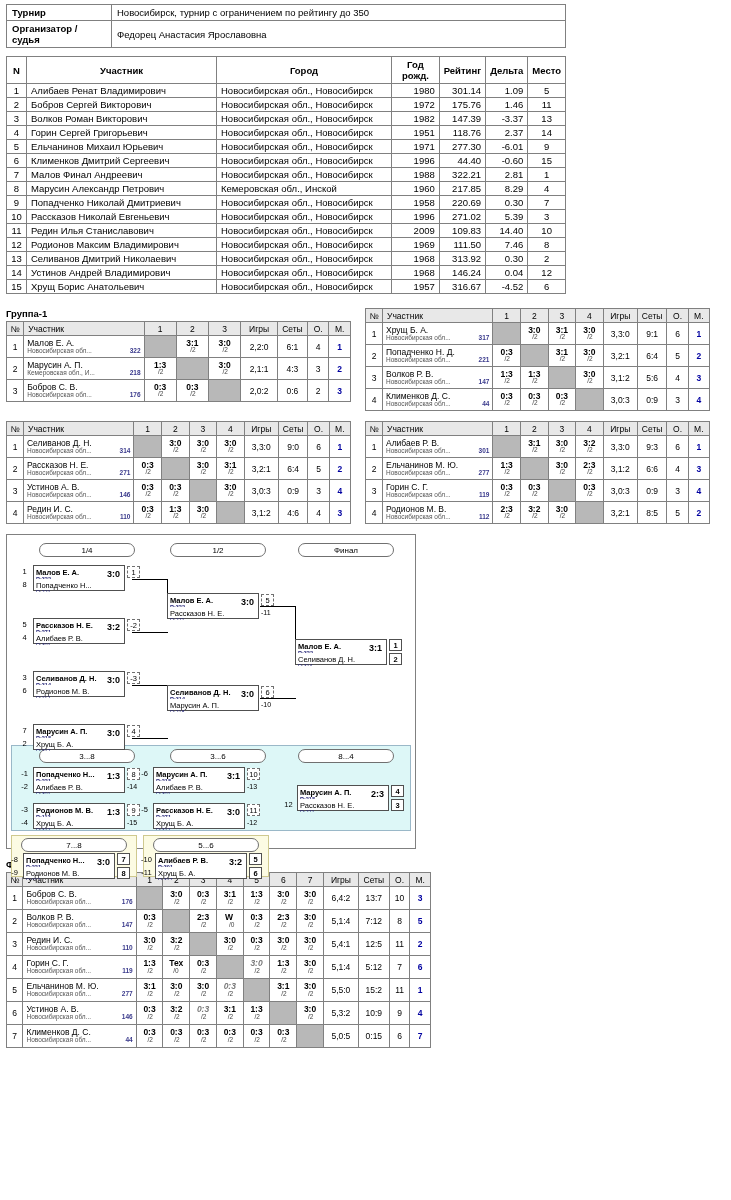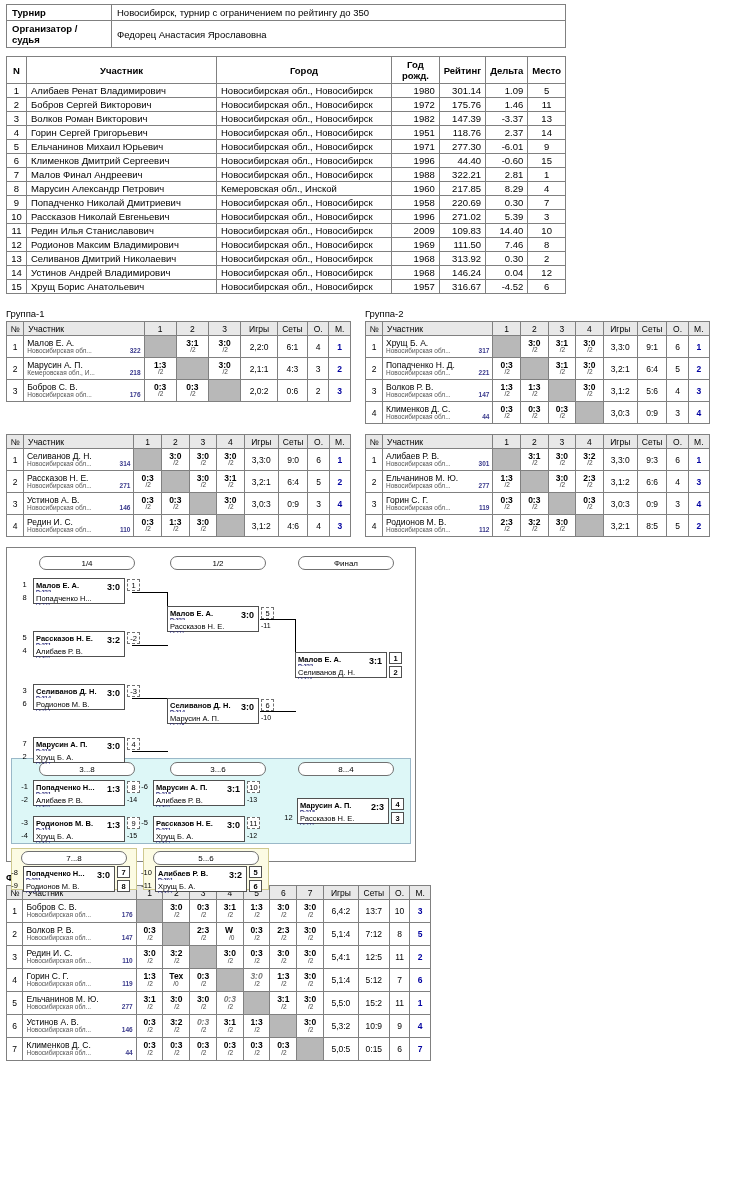--- a/index.html
+++ b/index.html
@@ -47,21 +47,21 @@
     padding: 1px 4px;
     font-size: 9.5px;
     height: 14px;
   }
   td.c { text-align: center; }
   td.r { text-align: right; }
 
   
   .groups-row { display: flex; gap: 14px; margin-bottom: 10px; }
   .group-block { width: 345px; }
-  .group-title { font-weight: normal; font-size: 9.5px; margin-bottom: 2px; }
+  .group-title { font-weight: bold; font-size: 9.5px; margin-bottom: 2px; }
   table.grp {
     border-collapse: collapse;
     width: 100%;
     table-layout: fixed;
   }
   table.grp th {
     border: 1px solid #808080;
     background: #e8e8e8;
     font-size: 8.5px;
     font-weight: normal;
@@ -460,21 +460,20 @@
               <td class="diag"></td>
               <td>2,0:2</td>
               <td>0:6</td>
               <td>2</td>
               <td class="blue">3</td>
             </tr>
           </tbody>
       </table>
     </div>
     <div class="group-block">
-      <div class="group-title">Группа-2</div>
       <table class="grp">
         <colgroup>
             <col style="width:16px">
             <col style="width:104px">
             <col style="width:26px">
             <col style="width:26px">
             <col style="width:26px">
             <col style="width:26px">
             <col style="width:32px">
             <col style="width:28px">

